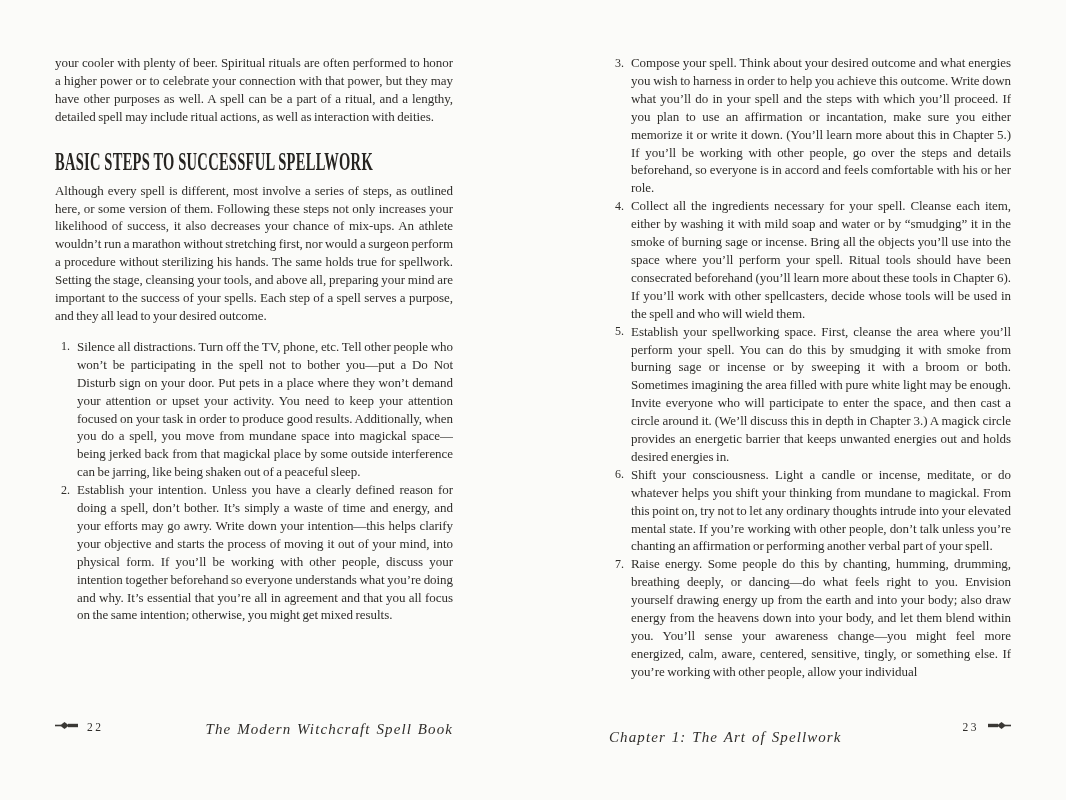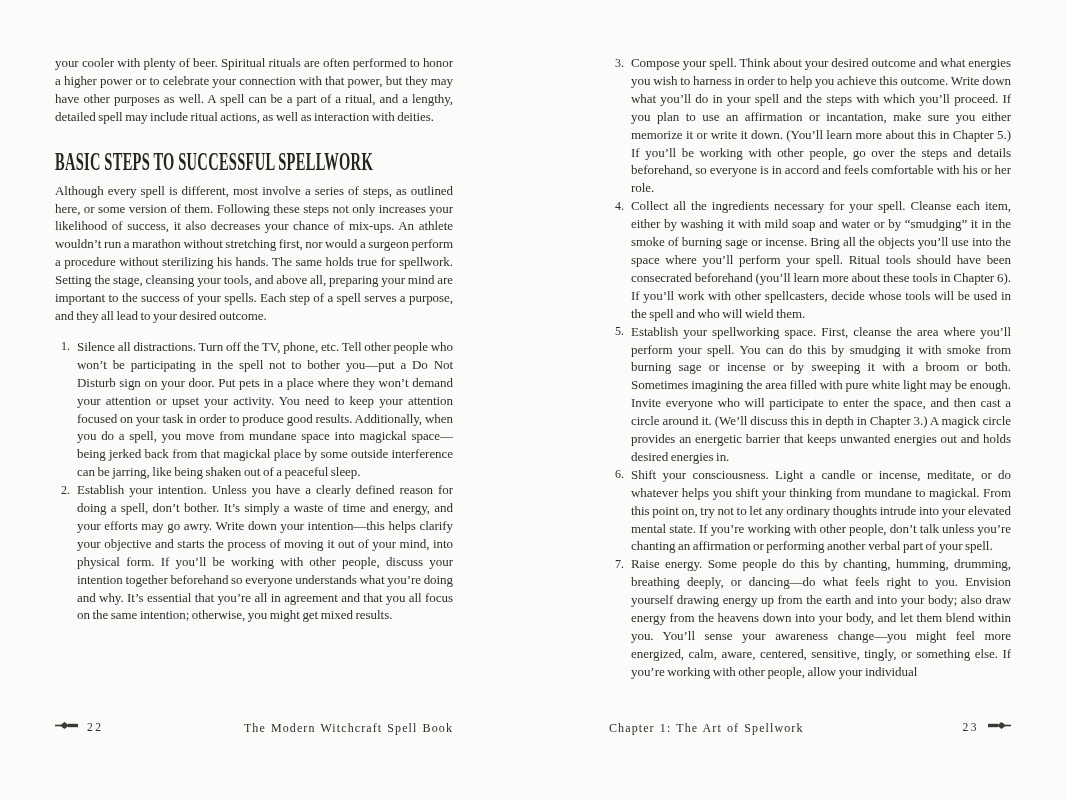--- a/index.html
+++ b/index.html
@@ -42,27 +42,27 @@
     width: 15px; text-align: right;
     font-size: 12px; letter-spacing: 0;
   }
 
   .footer {
     position: absolute; top: 721px; left: 0; right: 0; height: 20px;
     font-size: 11.5px;
   }
   .footer .pagenum { letter-spacing: 2.5px; font-size: 11.5px; }
   .footer .running {
-    letter-spacing: 1.1px; font-size: 12px;
+    font-style: italic; letter-spacing: 1.1px; font-size: 15px;
     word-spacing: 1px;
   }
   .edge-left  { position: absolute; left: 0; top: 0; display: flex; align-items: flex-start; gap: 8px; }
   .edge-right { position: absolute; right: 0; top: 0; display: flex; align-items: flex-start; gap: 8px; }
   .run-right  { position: absolute; right: 0; top: 0; }
-  .run-left   { position: absolute; left: 0; top: 0; }
+  .run-left   { position: absolute; left: 0; top: 8px; }
   .orn { display: inline-block; line-height: 0; }
   .orn svg { display: block; }
 </style>
 </head>
 <body>
 
 <div class="spread">
 
   <section class="page page-left">
     <div class="content">

